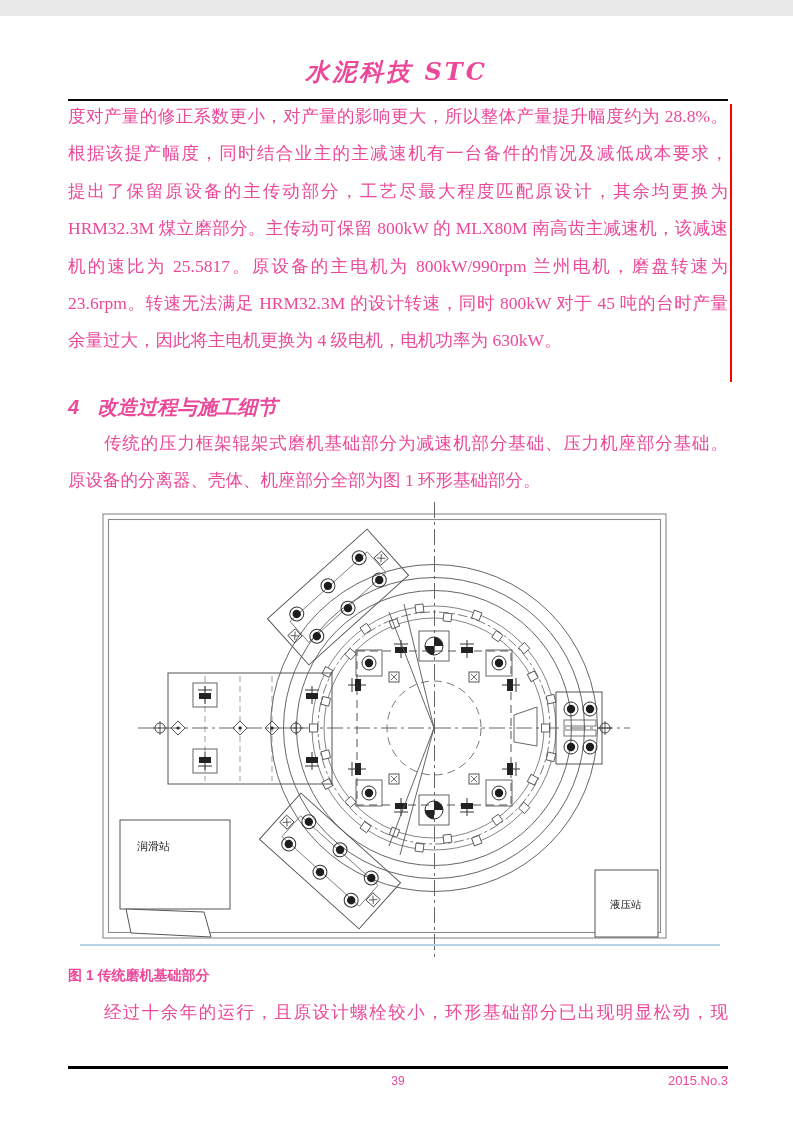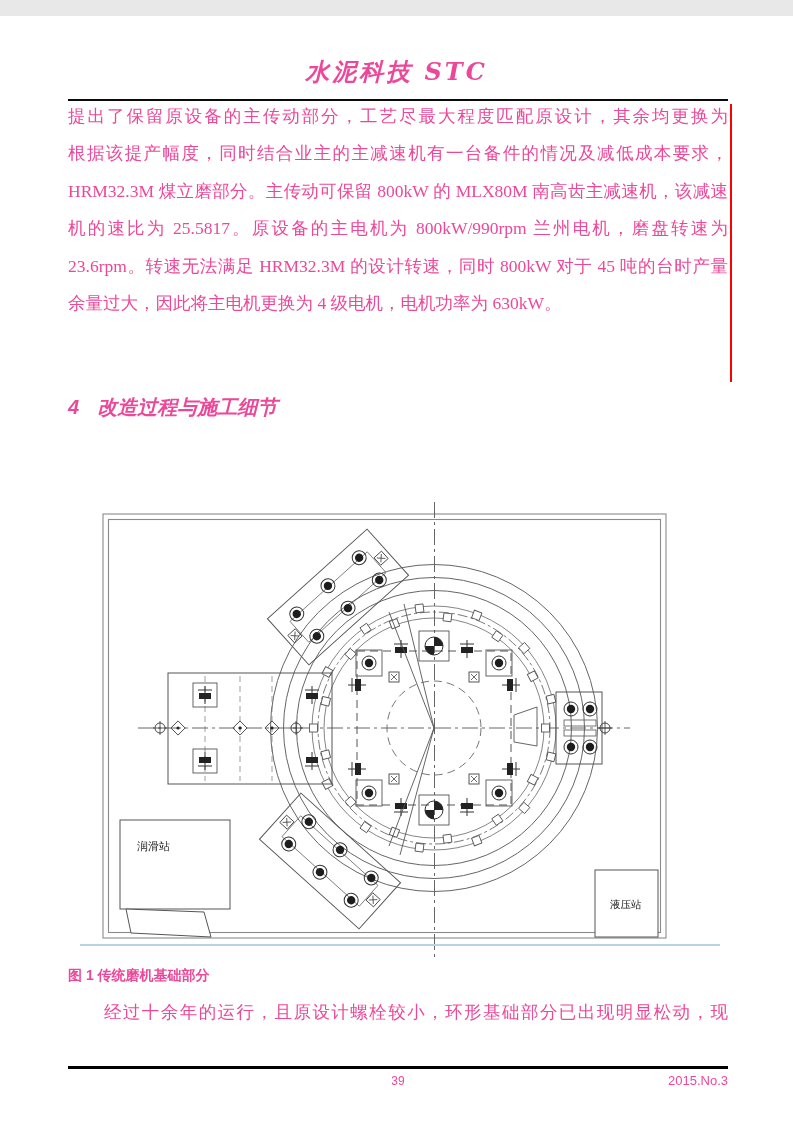--- a/index.html
+++ b/index.html
@@ -34,32 +34,37 @@
 <body>
 
 <div class="page">
 
   <div class="abs doc-title">水泥科技 STC</div>
   <div class="abs head-rule"></div>
 
   <div class="abs change-bar" id="changebar" style="background: rgb(255, 0, 0);"></div>
 
   <div class="abs bodytext p1">
+      <div class="tline fill">度对产量的修正系数更小，对产量的影响更大，所以整体产量提升幅度约为 28.8%。</div>
+      <div class="tline fill">根据该提产幅度，同时结合业主的主减速机有一台备件的情况及减低成本要求，</div>
       <div class="tline fill">提出了保留原设备的主传动部分，工艺尽最大程度匹配原设计，其余均更换为</div>
-      <div class="tline fill">根据该提产幅度，同时结合业主的主减速机有一台备件的情况及减低成本要求，</div>
       <div class="tline fill">HRM32.3M 煤立磨部分。主传动可保留 800kW 的 MLX80M 南高齿主减速机，该减速</div>
       <div class="tline fill">机的速比为 25.5817。原设备的主电机为 800kW/990rpm 兰州电机，磨盘转速为</div>
       <div class="tline fill">23.6rpm。转速无法满足 HRM32.3M 的设计转速，同时 800kW 对于 45 吨的台时产量</div>
       <div class="tline">余量过大，因此将主电机更换为 4 级电机，电机功率为 630kW。</div>
     </div>
 
   <div class="abs section-heading">
     <span class="num">4</span><span>改造过程与施工细节</span>
   </div>
 
+  <div class="abs bodytext p2">
+      <div class="tline fill ind">传统的压力框架辊架式磨机基础部分为减速机部分基础、压力机座部分基础。</div>
+      <div class="tline">原设备的分离器、壳体、机座部分全部为图 1 环形基础部分。</div>
+    </div>
 
   <svg class="abs" style="left:78px;top:476px;" width="646" height="472" viewBox="78 476 646 472">
 
     <g fill="none" stroke="#8a8a8a" stroke-width="1.1">
       <rect x="103" y="498" width="563" height="424"></rect>
       <rect x="108.5" y="503.5" width="552" height="413"></rect>
     </g>
 
     <g stroke="#555" stroke-width="0.9">
       <line x1="434.5" y1="486" x2="434.5" y2="944" stroke-dasharray="16 4 3 4"></line>

